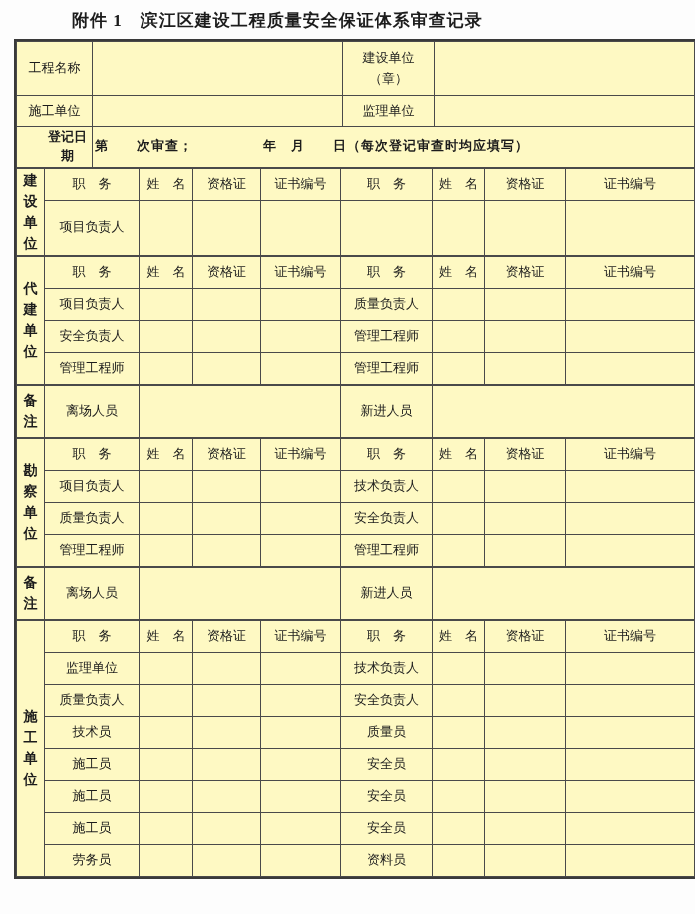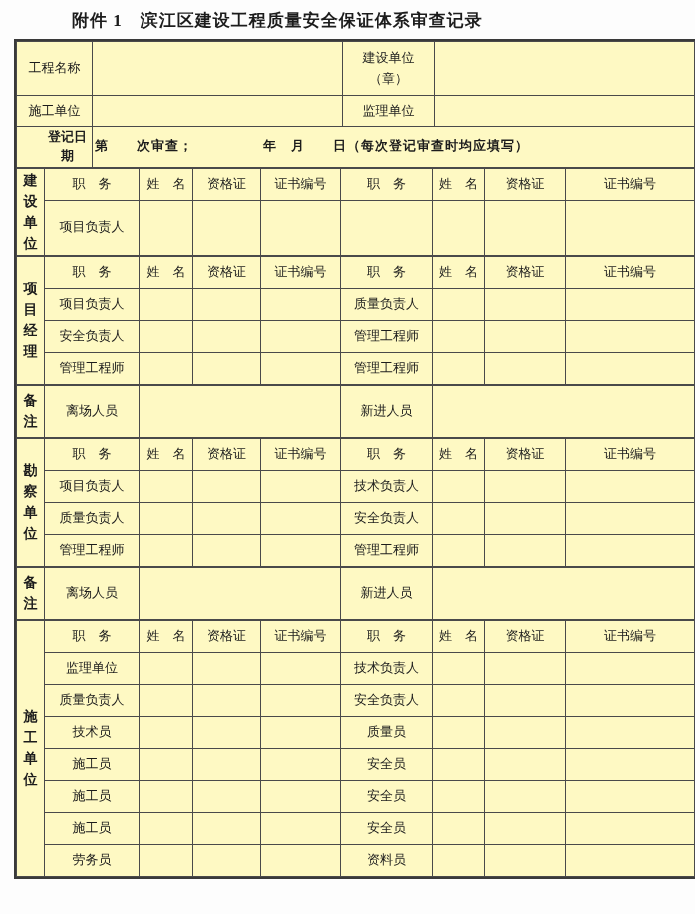--- a/index.html
+++ b/index.html
@@ -136,21 +136,21 @@
         <col style="width:53px">
         <col style="width:68px">
         <col style="width:80px">
         <col style="width:92px">
         <col style="width:52px">
         <col style="width:81px">
         <col>
       </colgroup>
     <tbody>
         <tr class="r32">
-      <td rowspan="4" class="vlabel">项目经理</td>
+      <td rowspan="4" class="vlabel">代建单位</td>
       <td>职　务</td>
       <td>姓　名</td>
       <td>资格证</td>
       <td>证书编号</td>
       <td>职　务</td>
       <td>姓　名</td>
       <td>资格证</td>
       <td>证书编号</td>
     </tr>
     <tr class="r32">

